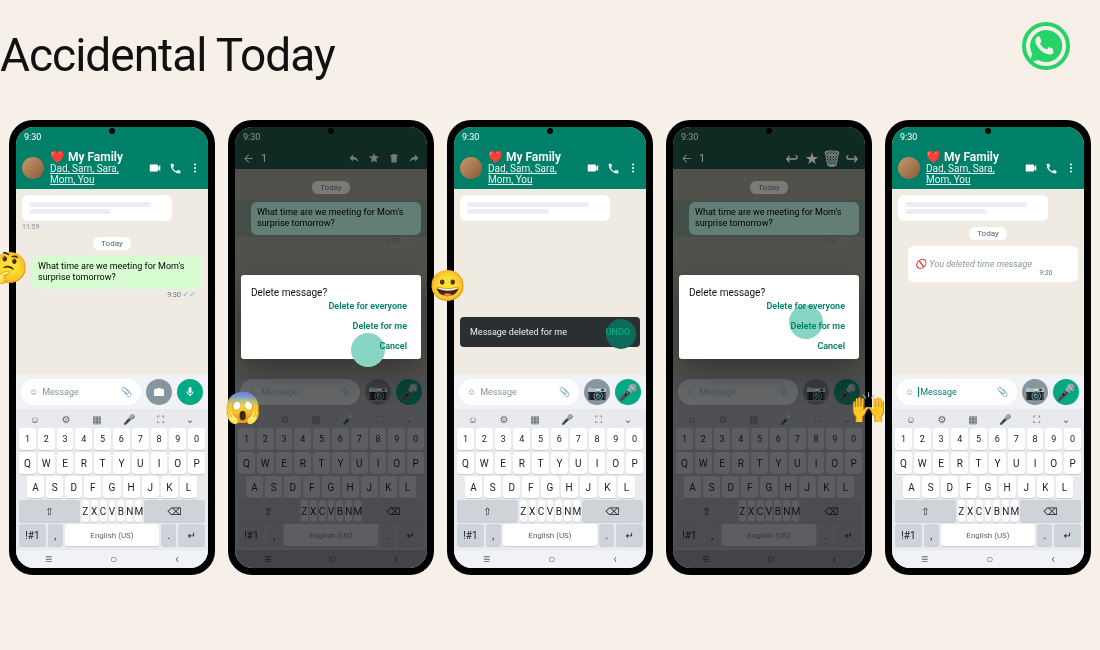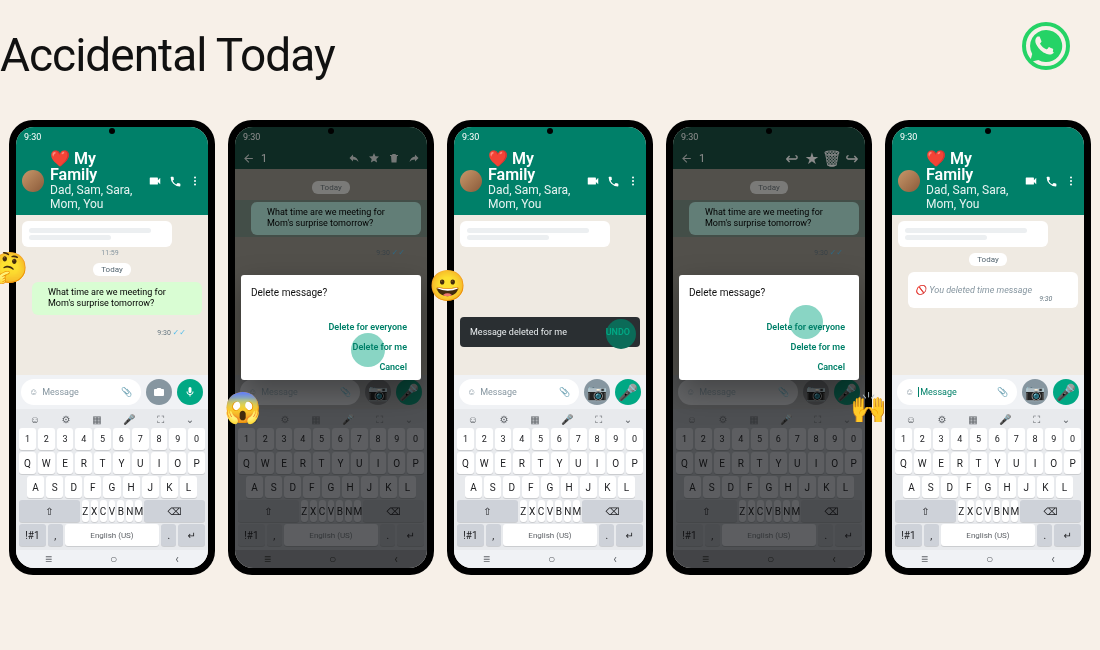--- a/index.html
+++ b/index.html
@@ -72,40 +72,40 @@
     gap: 6px;
     color: #fff;
   }
   .appbar.teal { background: #008069; }
   .appbar.dark { background: #1a4d40; }
   .avatar-sm {
     width: 22px; height: 22px; border-radius: 50%;
     background: linear-gradient(135deg,#c8986a,#8a5a3a);
     flex-shrink: 0;
   }
-  .chatname { font-size: 16px; font-weight: 600; line-height: 1; }
-  .chatsub { font-size: 12px; opacity: .9; }
+  .chatname { font-size: 12px; font-weight: 600; line-height: 1; }
+  .chatsub { font-size: 10px; opacity: .9; text-decoration: underline; }
   .grow { flex: 1; }
   .ic { display:inline-flex; align-items:center; justify-content:center; width:14px; height:14px; }
   .chatbody {
     flex: 1;
     background: #efeae2;
     padding: 6px;
     font-size: 9px;
     position: relative;
   }
   .datechip {
     background: #fff; color:#54656f;
     font-size: 8px; padding: 2px 8px;
     border-radius: 6px; width: fit-content;
     margin: 6px auto;
   }
   .msg-out {
     background: #d9fdd3;
-    padding: 5px 16px;
+    padding: 5px 6px;
     border-radius: 6px;
     max-width: 170px;
     margin-left: auto;
     font-size: 9px;
     line-height: 1.25;
     position: relative;
   }
   .msg-out.sel { background: #b3e5d9; }
   .selrow { background: rgba(0,128,105,.18); margin: 0 -6px; padding: 2px 6px; }
   .msg-time { font-size: 7px; color:#667781; float:right; margin-left:4px; margin-top:18px;}
@@ -155,21 +155,21 @@
     display:flex; justify-content:space-around; align-items:center;
     color:#5f6368; font-size:12px;
   }
   .navbar.dark { background:#7a7d82; color:#333;}
   .dialog {
     position:absolute; left:6px; right:6px;
     top:148px; background:#fff; border-radius:3px;
     box-shadow:0 12px 30px rgba(0,0,0,.35);
     padding:12px 10px 6px; z-index:20;
   }
-  .dialog-title { font-size:10px; color:#111; margin-bottom:22px; }
+  .dialog-title { font-size:10px; color:#111; margin-bottom:1px; }
   .dialog-btns { display:flex; flex-direction:column; align-items:flex-end; gap:6px;}
   .dialog-btn { color:#008069; font-size:9px; font-weight:600; padding:2px 4px;}
   .dialog-hint {
     position:absolute; width:34px; height:34px;
     border-radius:50%; background:#89d5c4;
     right:36px; top:30px; z-index:-1;
   }
   .dialog-hint.low { top:58px; }
   .scrim {
     position:absolute; inset:0; background:rgba(0,0,0,.45);
@@ -236,21 +236,21 @@
               <circle cx="12" cy="12" r="2"></circle>
               <circle cx="12" cy="19" r="2"></circle>
             </svg>
           </span>
     </div>
     <div class="chatbody">
       <div class="skel">
             <div class="bar" style="width:90%"></div>
             <div class="bar" style="width:60%"></div>
           </div>
-      <div style="text-align:center;font-size:7px;color:#8696a0;margin:-3px 4px 4px 0">11:59</div>
+      <div style="text-align:left;font-size:7px;color:#8696a0;margin:-3px 4px 4px 0">11:59</div>
       <div class="datechip">Today</div>
       <div class="msg-out">
         <span>What time are we meeting for Mom's surprise tomorrow?</span>
         <span class="msg-time"><span>9:30</span> <span class="ticks">✓✓</span></span>
       </div>
     </div>
     <div class="inputbar">
       <div class="msginput">
         <span>☺</span>
         <span style="flex:1">Message</span>

